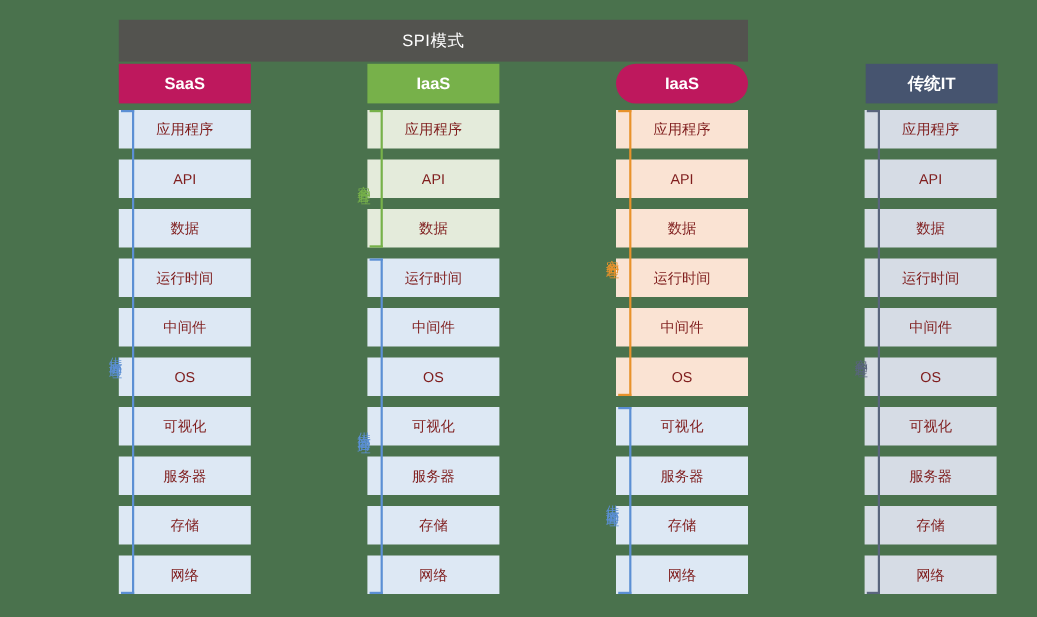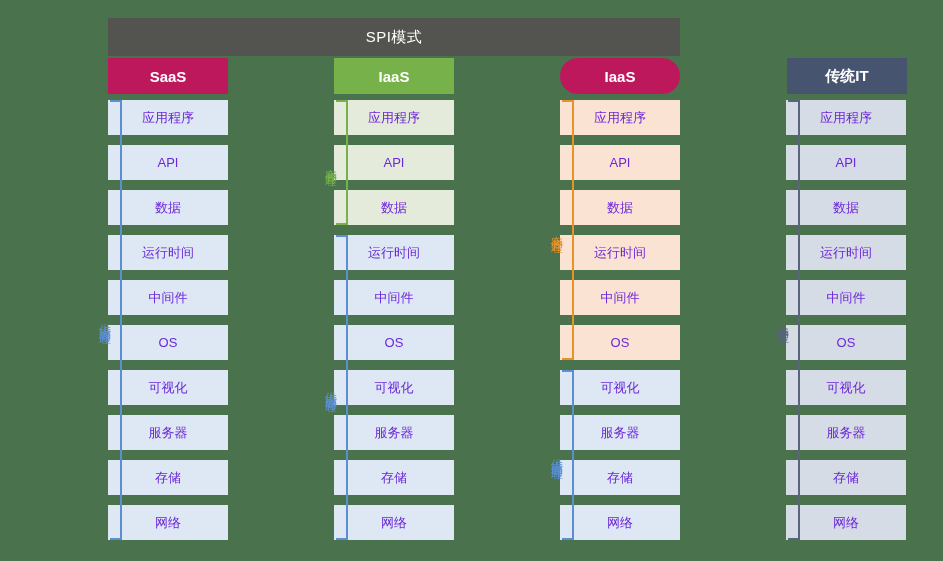--- a/index.html
+++ b/index.html
@@ -34,21 +34,21 @@
   
   .col-stack{position:absolute;top:100px;width:120px;}
   .col-stack.saas{left:108px;}
   .col-stack.paas{left:334px;}
   .col-stack.iaas{left:560px;}
   .col-stack.trad{left:786px;}
 
   .row-cell{
     height:35px;margin-bottom:10px;
     display:flex;align-items:center;justify-content:center;
-    font-size:13px;color:#6d28d9;
+    font-size:13px;color:#7f1d1d;
     box-sizing:border-box;
   }
   .tone-blue{background:#dde8f4;}
   .tone-green{background:#e4ebdb;}
   .tone-peach{background:#fae3d3;}
   .tone-grey{background:#d6dce5;}
 
   
   .bracket{position:absolute;box-sizing:border-box;}
   .bracket .spine{

